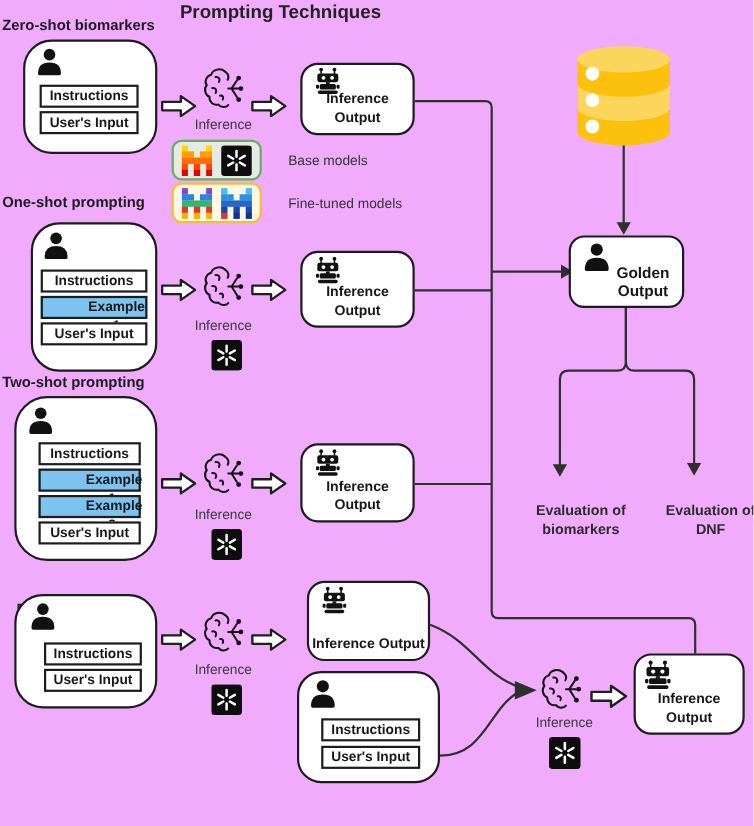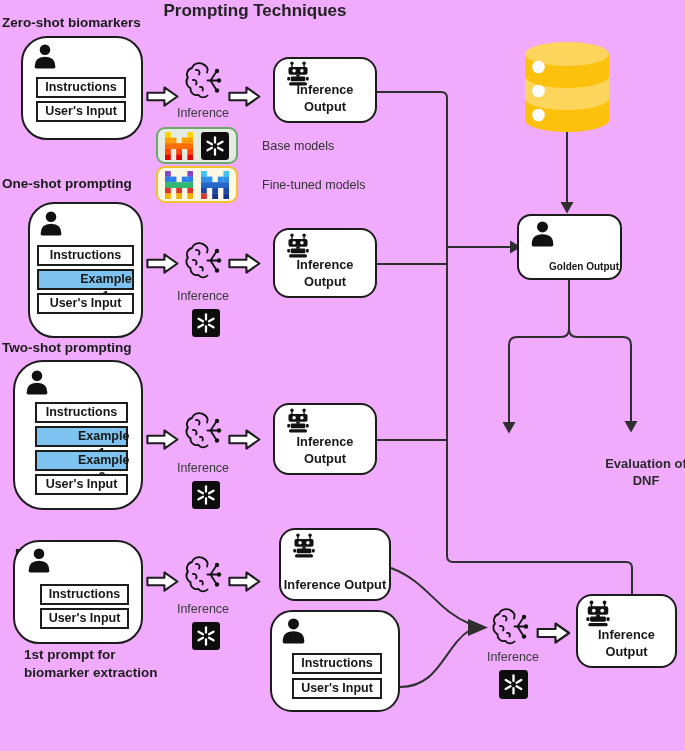--- a/index.html
+++ b/index.html
@@ -19,21 +19,21 @@
             font-size:12.8px;font-weight:700;color:#171717;line-height:1.32;}
   .inf-label{position:absolute;width:90px;text-align:center;font-size:12.5px;color:#3a3a3a;}
   .legend-box{position:absolute;box-sizing:border-box;border-radius:9px;display:flex;align-items:center;
               justify-content:space-evenly;}
   .legend-base{border:2.6px solid #6BA86B;background:#E4EBE0;}
   .legend-fine{border:2.6px solid #F2C12E;background:#FDF8E3;}
   .legend-label{position:absolute;font-size:12.5px;color:#333;}
   .caption{position:absolute;font-size:13.5px;font-weight:700;color:#1d1d1d;white-space:pre-line;line-height:1.3;}
   .eval-label{position:absolute;width:130px;text-align:center;font-size:13px;font-weight:700;color:#2b2b2b;
               white-space:pre-line;line-height:1.3;}
-  .golden-label{position:absolute;left:0;right:0;bottom:6px;font-size:10px;font-weight:700;color:#171717;margin-left:30px;}
+  .golden-label{position:absolute;left:0;right:0;bottom:6px;text-align:center;font-size:14px;font-weight:700;color:#171717;margin-left:30px;}
   .conn{position:absolute;left:0;top:0;}
 </style>
 </head>
 <body>
 
 <svg width="0" height="0" style="position:absolute">
 <defs>
   <symbol id="i-person" viewBox="0 0 28 28">
     <g fill="#111">
       <circle cx="14" cy="7.2" r="5.7"></circle>
@@ -284,22 +284,20 @@
   <div class="sec-label" style="left:15px;top:521px;margin-top:25px;">Prompt Chaining</div>
   <div class="pbox r26" style="left:13px;top:540px;width:130px;height:104px;">
     <svg class="abs" style="left:11px;top:5px;width:26px;height:26px;">
         <use href="#i-person"></use>
       </svg>
     <div class="items" style="left:25px;top:42px;width:89px;gap:3px;">
       <div class="item">Instructions</div>
       <div class="item">User's Input</div>
     </div>
   </div>
-  <div class="caption" style="left:24px;top:646px;width:160px;">1st prompt for
-biomarker extraction</div>
   <svg class="abs" style="left:146px;top:571px;width:33px;height:21px;">
       <use href="#i-barrow"></use>
     </svg>
   <svg class="abs" style="left:183px;top:554px;width:40px;height:42px;">
       <use href="#i-brain"></use>
     </svg>
   <div class="inf-label" style="left:158px;top:602px;">Inference</div>
   <svg class="abs" style="left:192px;top:622px;width:28px;height:28px;">
       <use href="#i-openai"></use>
     </svg>
@@ -340,16 +338,18 @@
 
   <svg class="abs" style="left:522px;top:41px;width:90px;height:92px;">
       <use href="#i-db"></use>
     </svg>
   <div class="pbox r14" style="left:517px;top:214px;width:105px;height:66px;">
     <svg class="abs" style="left:10px;top:4px;width:27px;height:27px;">
         <use href="#i-person"></use>
       </svg>
     <div class="golden-label">Golden Output</div>
   </div>
+  <div class="eval-label" style="left:463px;top:456px;">Evaluation of
+biomarkers</div>
   <div class="eval-label" style="left:581px;top:456px;">Evaluation of
 DNF</div>
 
 </div>
 
 </body></html>

